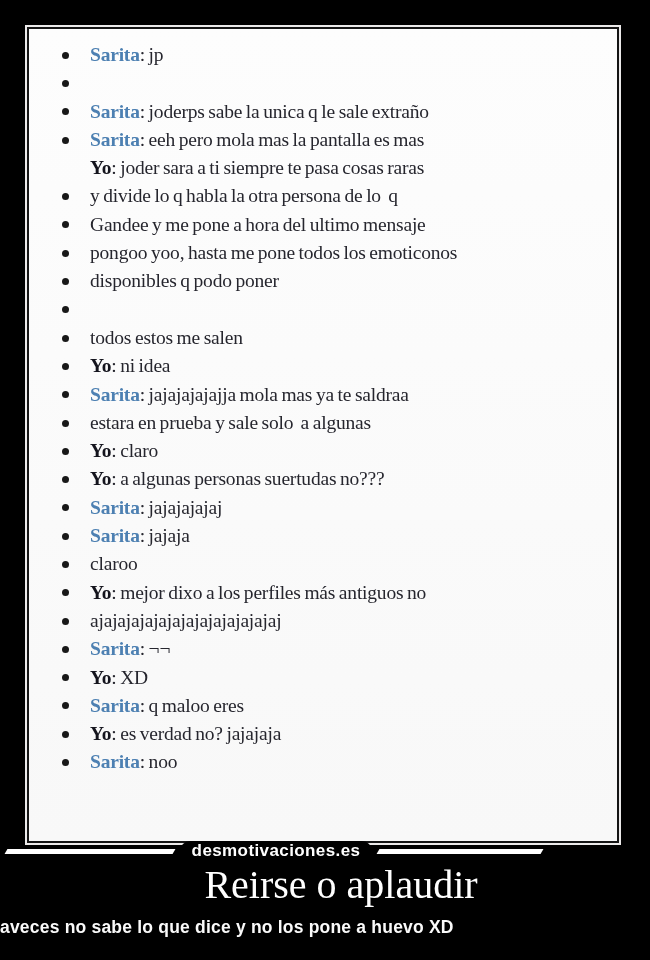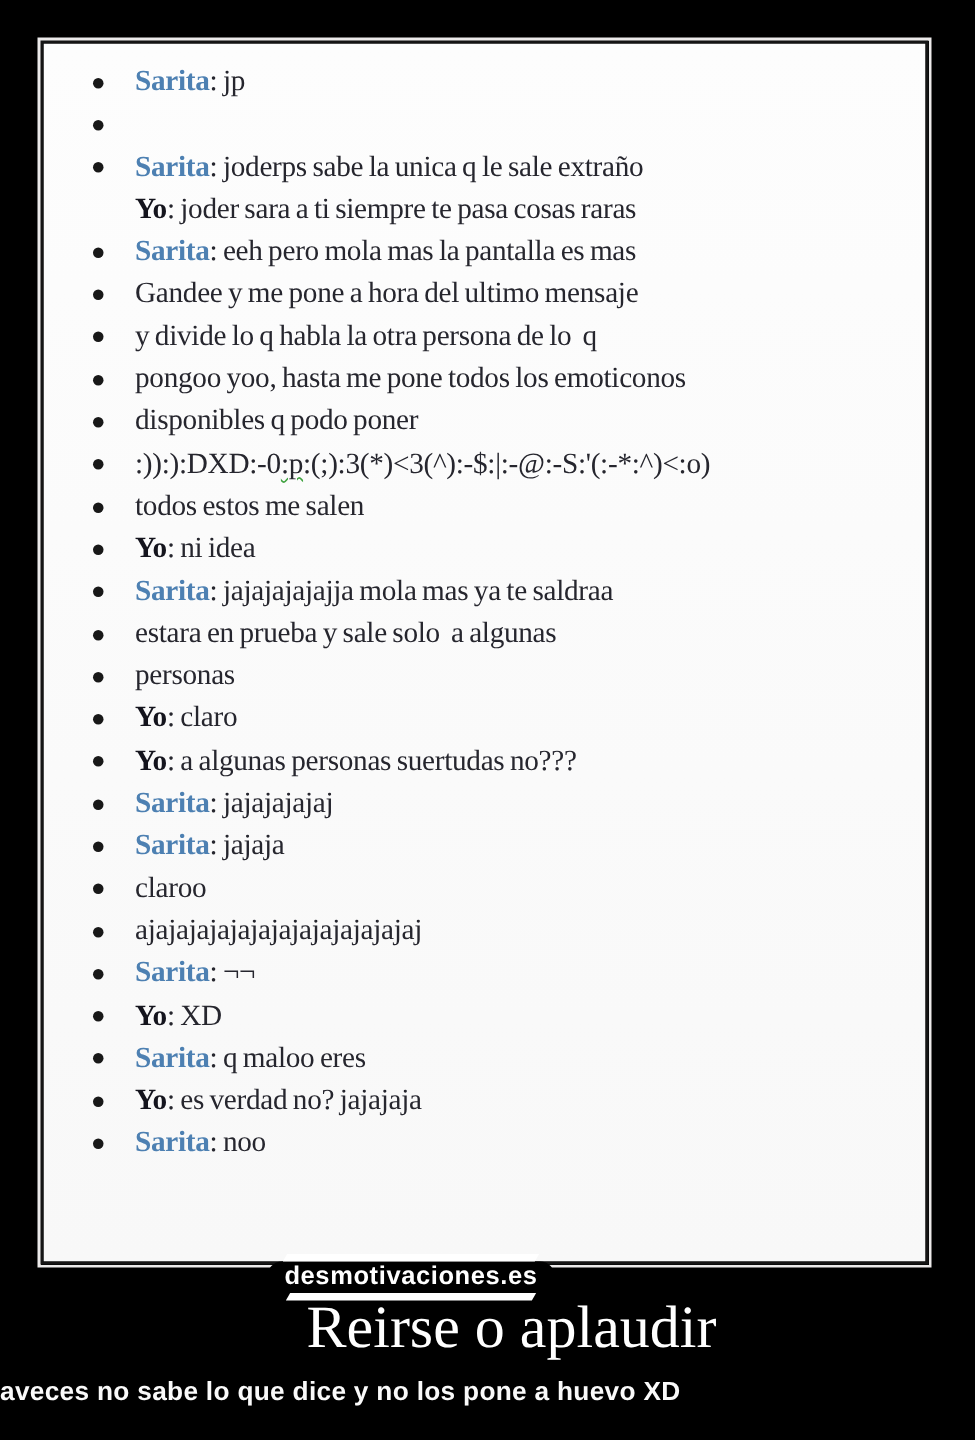--- a/index.html
+++ b/index.html
@@ -77,21 +77,20 @@
   
   .watermark {
     position: absolute;
     left: 0;
     top: 842px;
     width: 548px;
     height: 18px;
     display: flex;
     align-items: center;
     justify-content: center;
-    flex-direction: column;
   }
   .wm-bar {
     height: 5px;
     background: #fff;
     flex: 0 0 auto;
   }
   .wm-bar.left  { width: 168px; transform: skewX(-30deg); }
   .wm-bar.right { width: 164px; transform: skewX(-30deg); }
   .wm-label {
     flex: 0 0 auto;
@@ -135,37 +134,37 @@
 </head>
 <body>
 
 <div class="stage">
 
   <div class="photo">
     <div class="chat-list">
         <div class="chat-line"><span class="gutter"><span class="dot"></span></span><span class="msg"><span class="s-sarita">Sarita</span><span class="s-plain">: jp</span></span></div>
         <div class="chat-line"><span class="gutter"><span class="dot"></span></span></div>
         <div class="chat-line"><span class="gutter"><span class="dot"></span></span><span class="msg"><span class="s-sarita">Sarita</span><span class="s-plain">: joderps sabe la unica q le sale extraño</span></span></div>
+        <div class="chat-line"><span class="gutter"><span class="dot"></span></span><span class="msg"><span class="s-sarita">Sarita</span><span class="s-plain">: eeh pero mola mas la pantalla es mas</span></span></div>
         <div class="chat-line"><span class="gutter"></span><span class="msg"><span class="s-yo">Yo</span><span class="s-plain">: joder sara a ti siempre te pasa cosas raras</span></span></div>
-        <div class="chat-line"><span class="gutter"><span class="dot"></span></span><span class="msg"><span class="s-sarita">Sarita</span><span class="s-plain">: eeh pero mola mas la pantalla es mas</span></span></div>
+        <div class="chat-line"><span class="gutter"><span class="dot"></span></span><span class="msg"><span class="s-plain">y divide lo q habla la otra persona de lo  q</span></span></div>
         <div class="chat-line"><span class="gutter"><span class="dot"></span></span><span class="msg"><span class="s-plain">Gandee y me pone a hora del ultimo mensaje</span></span></div>
-        <div class="chat-line"><span class="gutter"><span class="dot"></span></span><span class="msg"><span class="s-plain">y divide lo q habla la otra persona de lo  q</span></span></div>
         <div class="chat-line"><span class="gutter"><span class="dot"></span></span><span class="msg"><span class="s-plain">pongoo yoo, hasta me pone todos los emoticonos</span></span></div>
         <div class="chat-line"><span class="gutter"><span class="dot"></span></span><span class="msg"><span class="s-plain">disponibles q podo poner</span></span></div>
-        <div class="chat-line"><span class="gutter"><span class="dot"></span></span><span class="msg"><span class="s-plain">:)):):DXD:-0</span><span class="s-squiggle">:p</span><span class="s-plain">:(;):3(*)&lt;3(^):-$:|:-@:-S:'(:-*:^)&lt;:o)</span></span></div>
+        <div class="chat-line"><span class="gutter"><span class="dot"></span></span></div>
         <div class="chat-line"><span class="gutter"><span class="dot"></span></span><span class="msg"><span class="s-plain">todos estos me salen</span></span></div>
         <div class="chat-line"><span class="gutter"><span class="dot"></span></span><span class="msg"><span class="s-yo">Yo</span><span class="s-plain">: ni idea</span></span></div>
         <div class="chat-line"><span class="gutter"><span class="dot"></span></span><span class="msg"><span class="s-sarita">Sarita</span><span class="s-plain">: jajajajajajja mola mas ya te saldraa</span></span></div>
         <div class="chat-line"><span class="gutter"><span class="dot"></span></span><span class="msg"><span class="s-plain">estara en prueba y sale solo  a algunas</span></span></div>
-        <div class="chat-line"><span class="gutter"><span class="dot"></span></span><span class="msg"><span class="s-plain">personas</span></span></div>
         <div class="chat-line"><span class="gutter"><span class="dot"></span></span><span class="msg"><span class="s-yo">Yo</span><span class="s-plain">: claro</span></span></div>
         <div class="chat-line"><span class="gutter"><span class="dot"></span></span><span class="msg"><span class="s-yo">Yo</span><span class="s-plain">: a algunas personas suertudas no???</span></span></div>
         <div class="chat-line"><span class="gutter"><span class="dot"></span></span><span class="msg"><span class="s-sarita">Sarita</span><span class="s-plain">: jajajajajaj</span></span></div>
         <div class="chat-line"><span class="gutter"><span class="dot"></span></span><span class="msg"><span class="s-sarita">Sarita</span><span class="s-plain">: jajaja</span></span></div>
         <div class="chat-line"><span class="gutter"><span class="dot"></span></span><span class="msg"><span class="s-plain">claroo</span></span></div>
+        <div class="chat-line"><span class="gutter"><span class="dot"></span></span><span class="msg"><span class="s-yo">Yo</span><span class="s-plain">: mejor dixo a los perfiles más antiguos no</span></span></div>
         <div class="chat-line"><span class="gutter"><span class="dot"></span></span><span class="msg"><span class="s-plain">ajajajajajajajajajajajajajaj</span></span></div>
         <div class="chat-line"><span class="gutter"><span class="dot"></span></span><span class="msg"><span class="s-sarita">Sarita</span><span class="s-plain">: ¬¬</span></span></div>
         <div class="chat-line"><span class="gutter"><span class="dot"></span></span><span class="msg"><span class="s-yo">Yo</span><span class="s-plain">: XD</span></span></div>
         <div class="chat-line"><span class="gutter"><span class="dot"></span></span><span class="msg"><span class="s-sarita">Sarita</span><span class="s-plain">: q maloo eres</span></span></div>
         <div class="chat-line"><span class="gutter"><span class="dot"></span></span><span class="msg"><span class="s-yo">Yo</span><span class="s-plain">: es verdad no? jajajaja</span></span></div>
         <div class="chat-line"><span class="gutter"><span class="dot"></span></span><span class="msg"><span class="s-sarita">Sarita</span><span class="s-plain">: noo</span></span></div>
       </div>
   </div>
 
   <div class="watermark">

